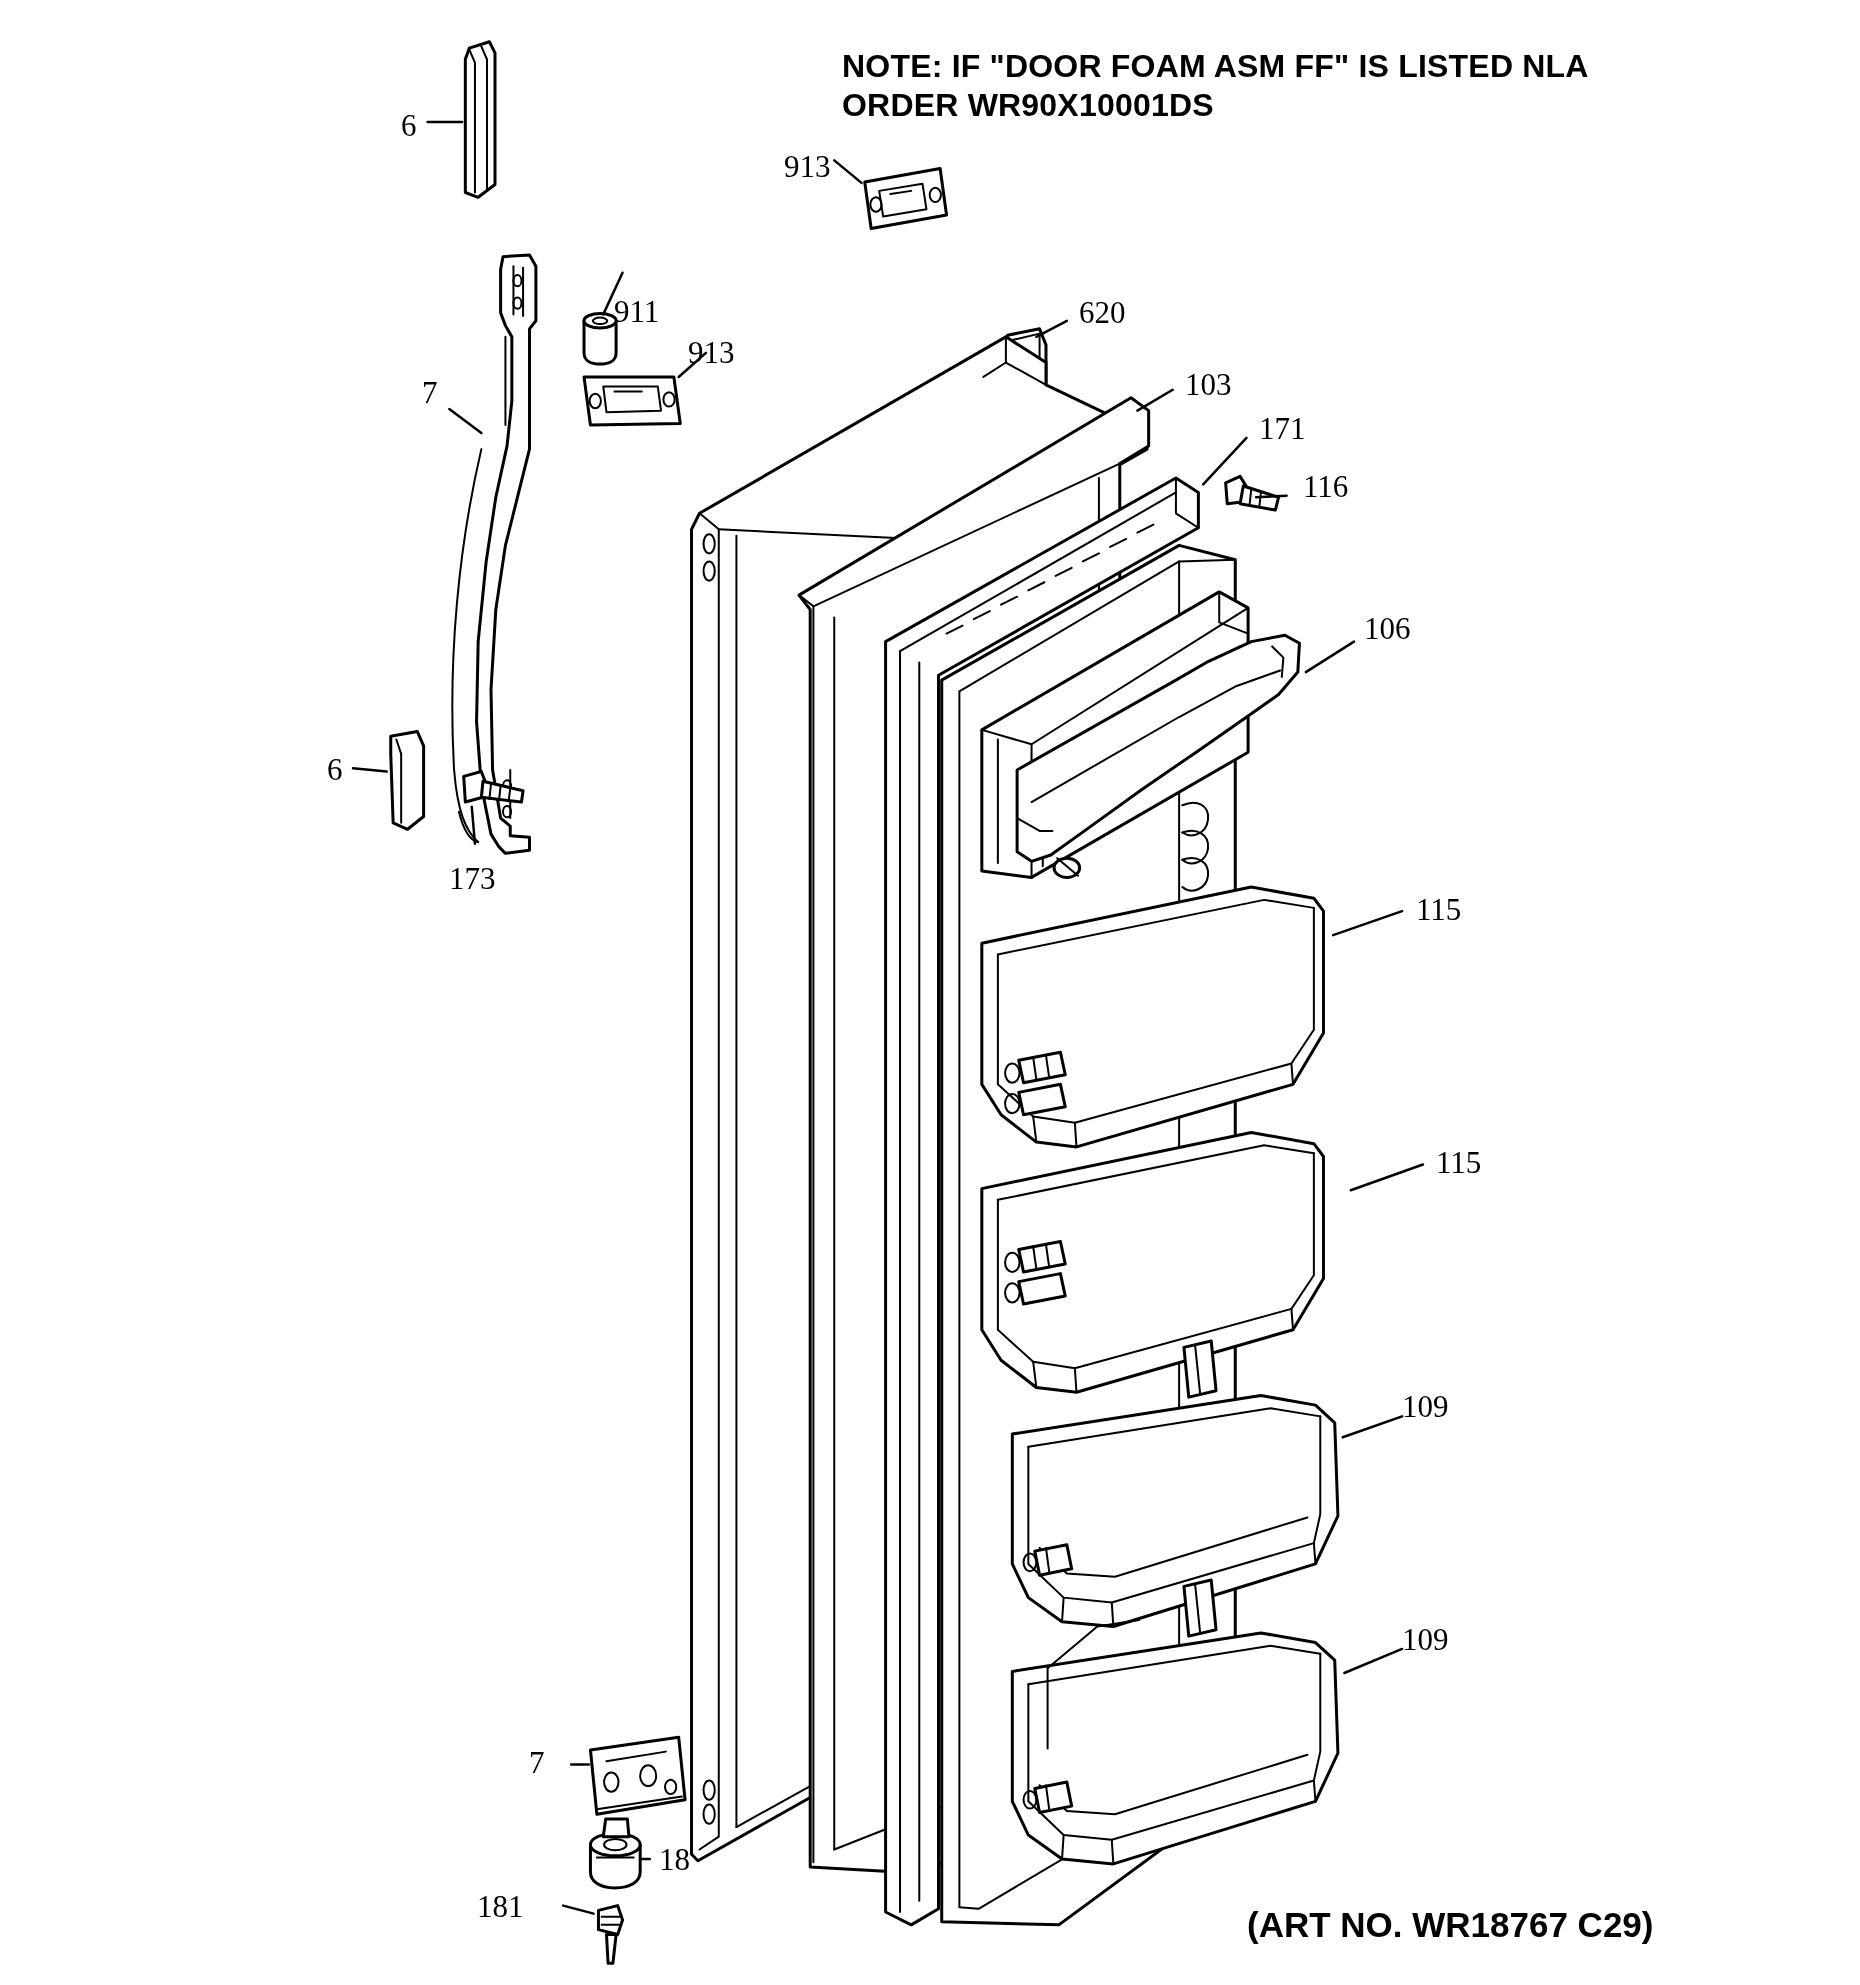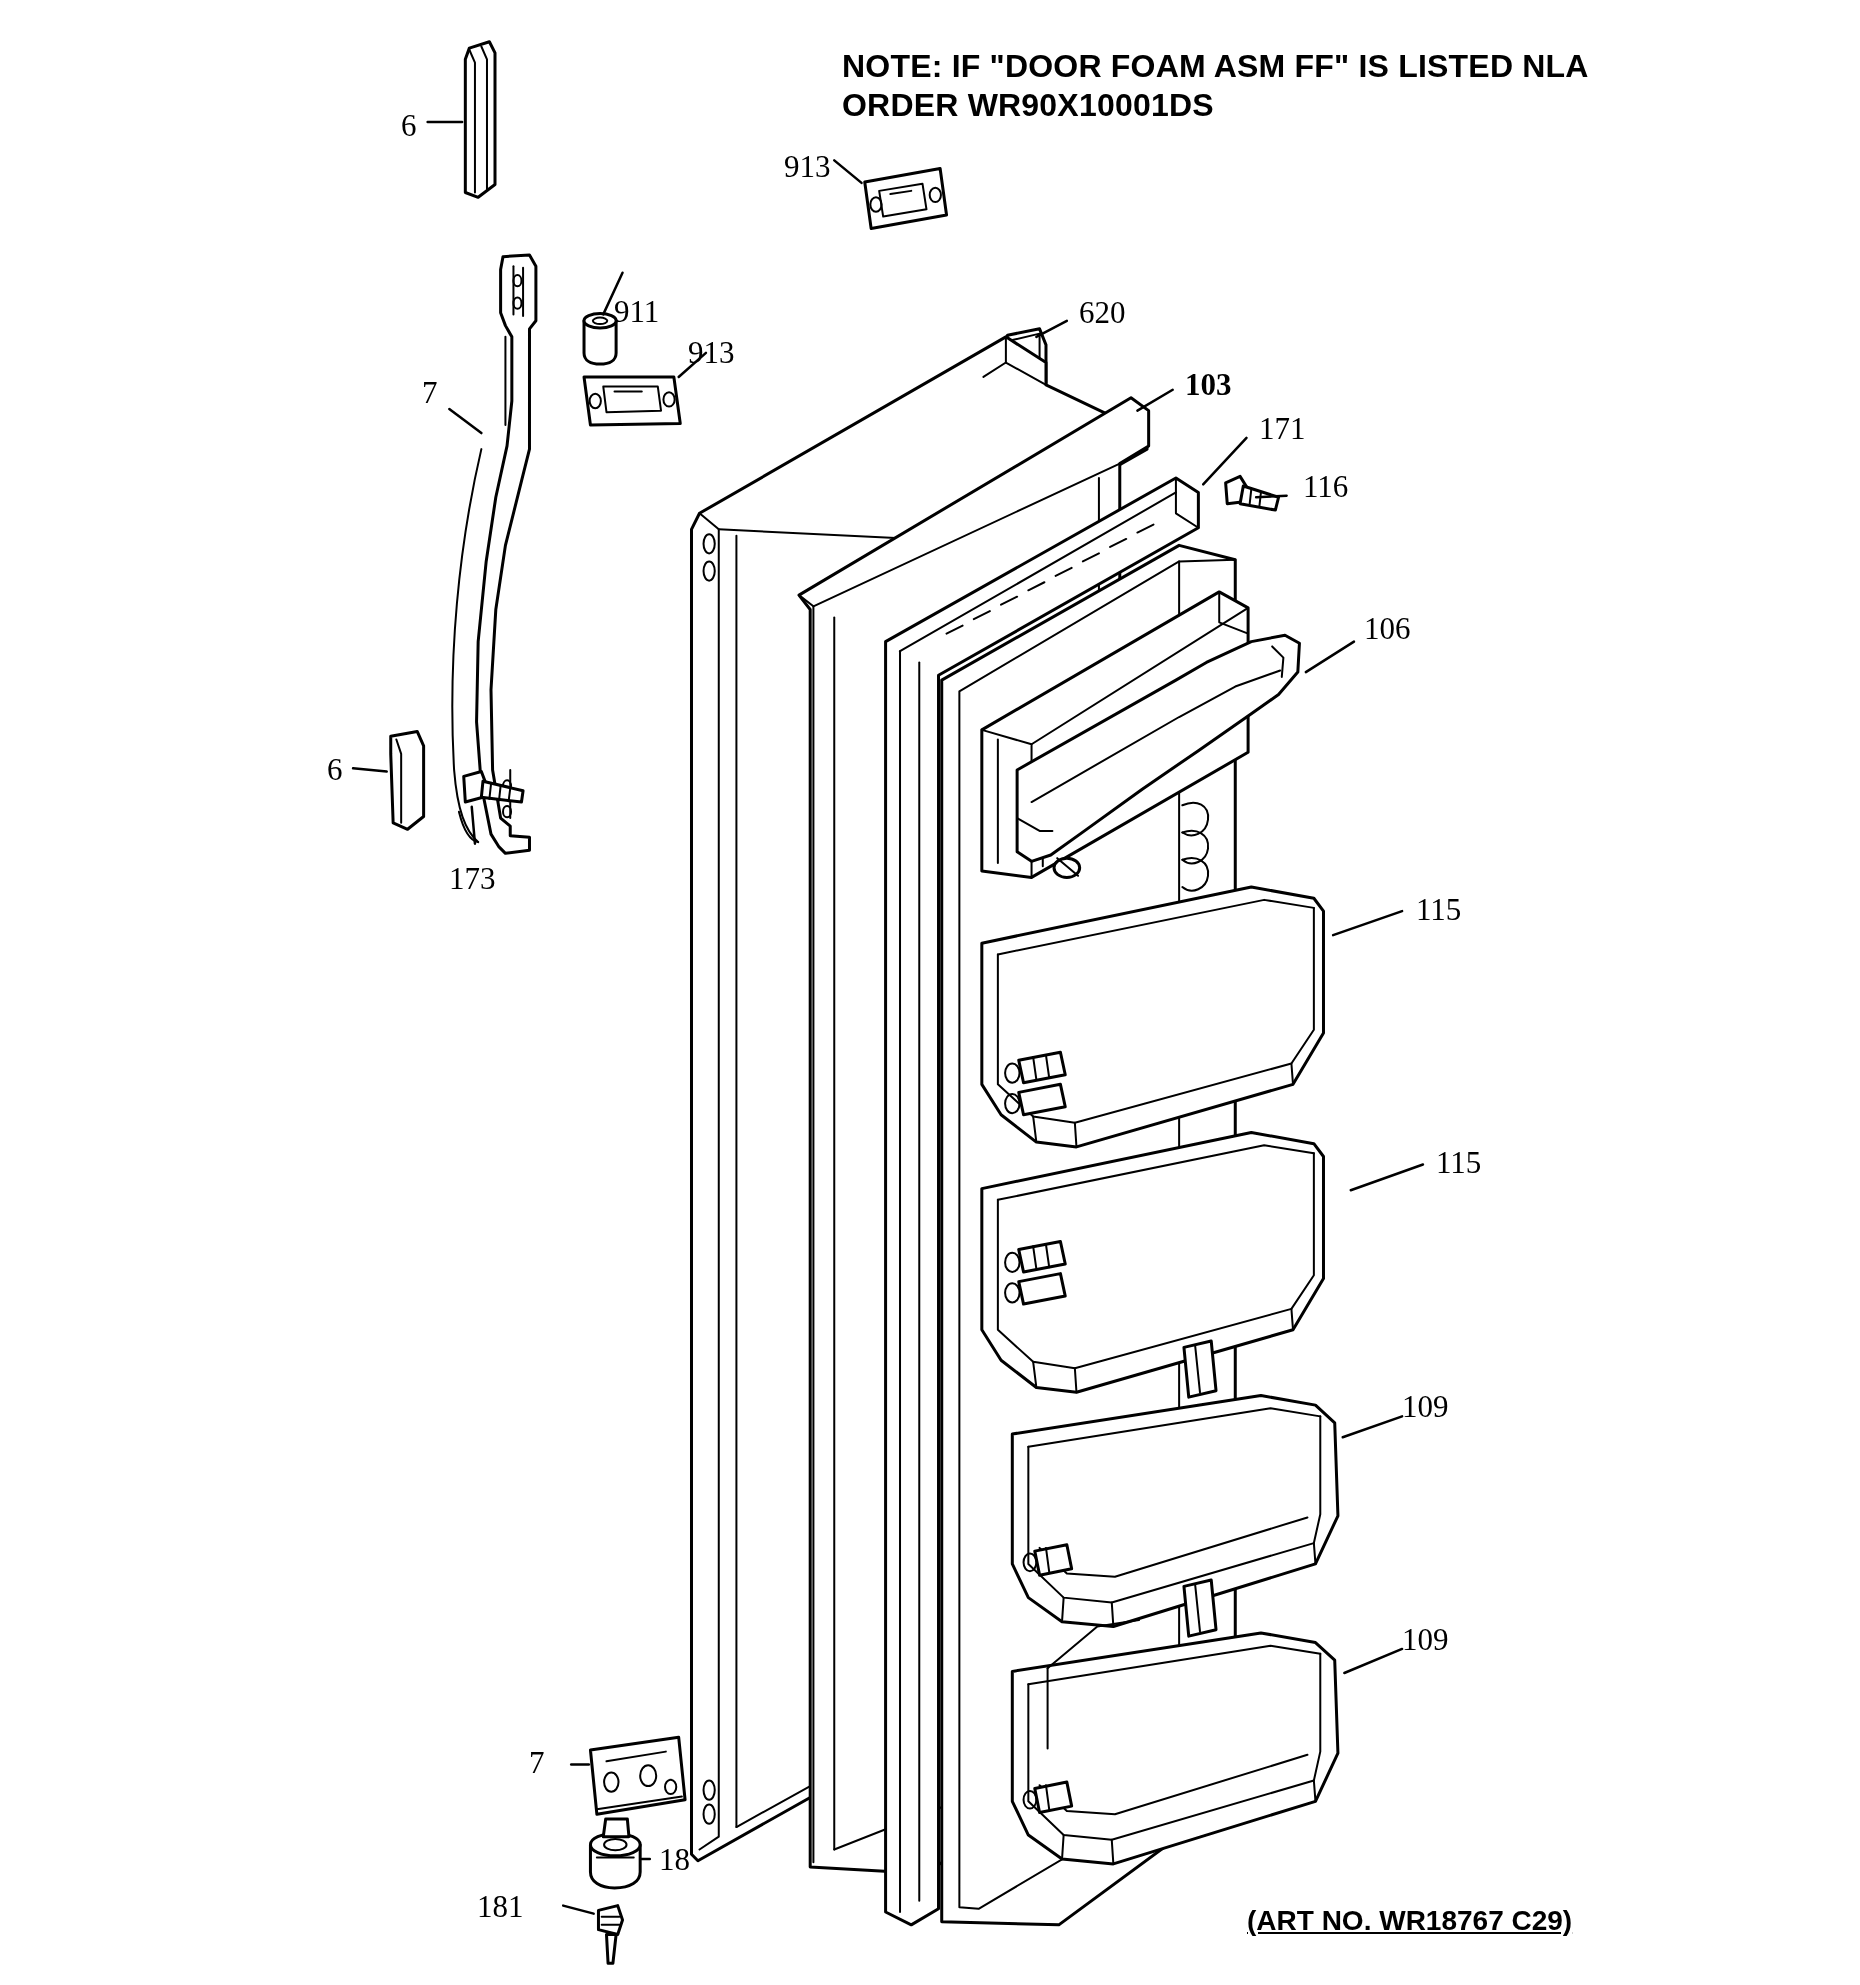--- a/index.html
+++ b/index.html
@@ -26,23 +26,22 @@
     font-size: 32px;
     line-height: 1.22;
     letter-spacing: 0.2px;
     white-space: pre;
   }
   .artno {
     position: absolute;
     left: 1247px;
     top: 1905px;
     font-weight: bold;
-    font-size: 28px;
+    font-size: 35px;
     white-space: pre;
-    text-decoration: underline;
   }
   .callout {
     position: absolute;
     font-size: 31px;
     font-weight: normal;
     color: #000;
     white-space: pre;
     font-family: "Liberation Serif", serif;
   }
   svg.art {
@@ -344,21 +343,21 @@
 
   </svg>
 
   <div id="callouts">
       <div class="callout" style="left: 401px; top: 108px;">6</div>
       <div class="callout" style="left: 784px; top: 149px;">913</div>
       <div class="callout" style="left: 614px; top: 254px; margin-top: 40px;">911</div>
       <div class="callout" style="left: 688px; top: 335px;">913</div>
       <div class="callout" style="left: 422px; top: 375px;">7</div>
       <div class="callout" style="left: 1079px; top: 295px;">620</div>
-      <div class="callout" style="left: 1185px; top: 367px; font-weight: bold;">103</div>
+      <div class="callout" style="left: 1185px; top: 367px;">103</div>
       <div class="callout" style="left: 1259px; top: 411px;">171</div>
       <div class="callout" style="left: 1303px; top: 469px;">116</div>
       <div class="callout" style="left: 1364px; top: 611px;">106</div>
       <div class="callout" style="left: 327px; top: 752px;">6</div>
       <div class="callout" style="left: 449px; top: 861px;">173</div>
       <div class="callout" style="left: 1416px; top: 892px;">115</div>
       <div class="callout" style="left: 1436px; top: 1145px;">115</div>
       <div class="callout" style="left: 1402px; top: 1389px;">109</div>
       <div class="callout" style="left: 1402px; top: 1622px;">109</div>
       <div class="callout" style="left: 529px; top: 1745px;">7</div>

